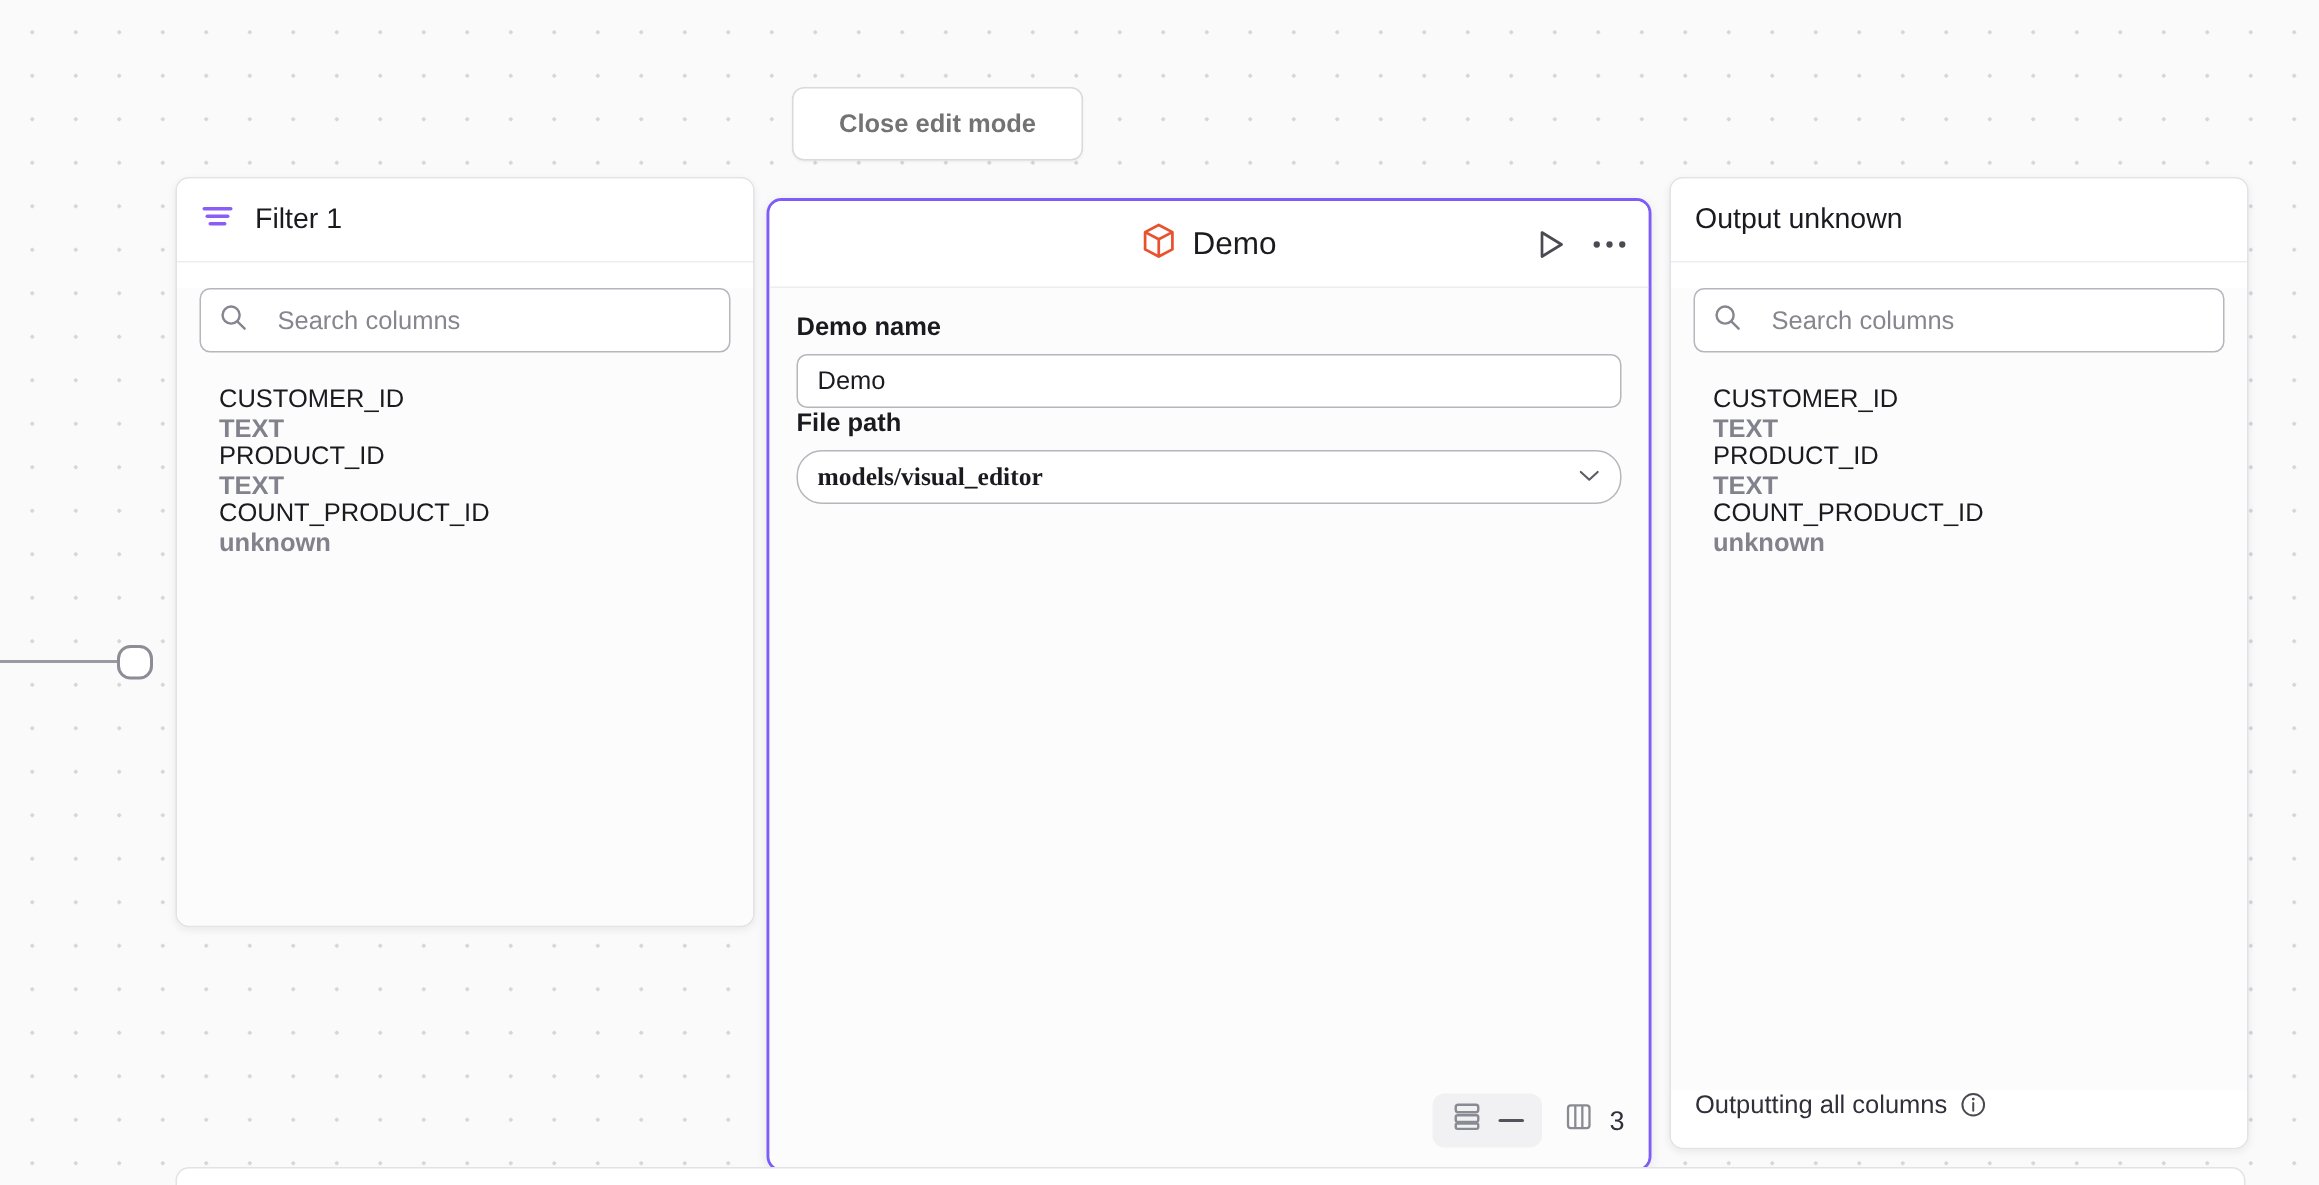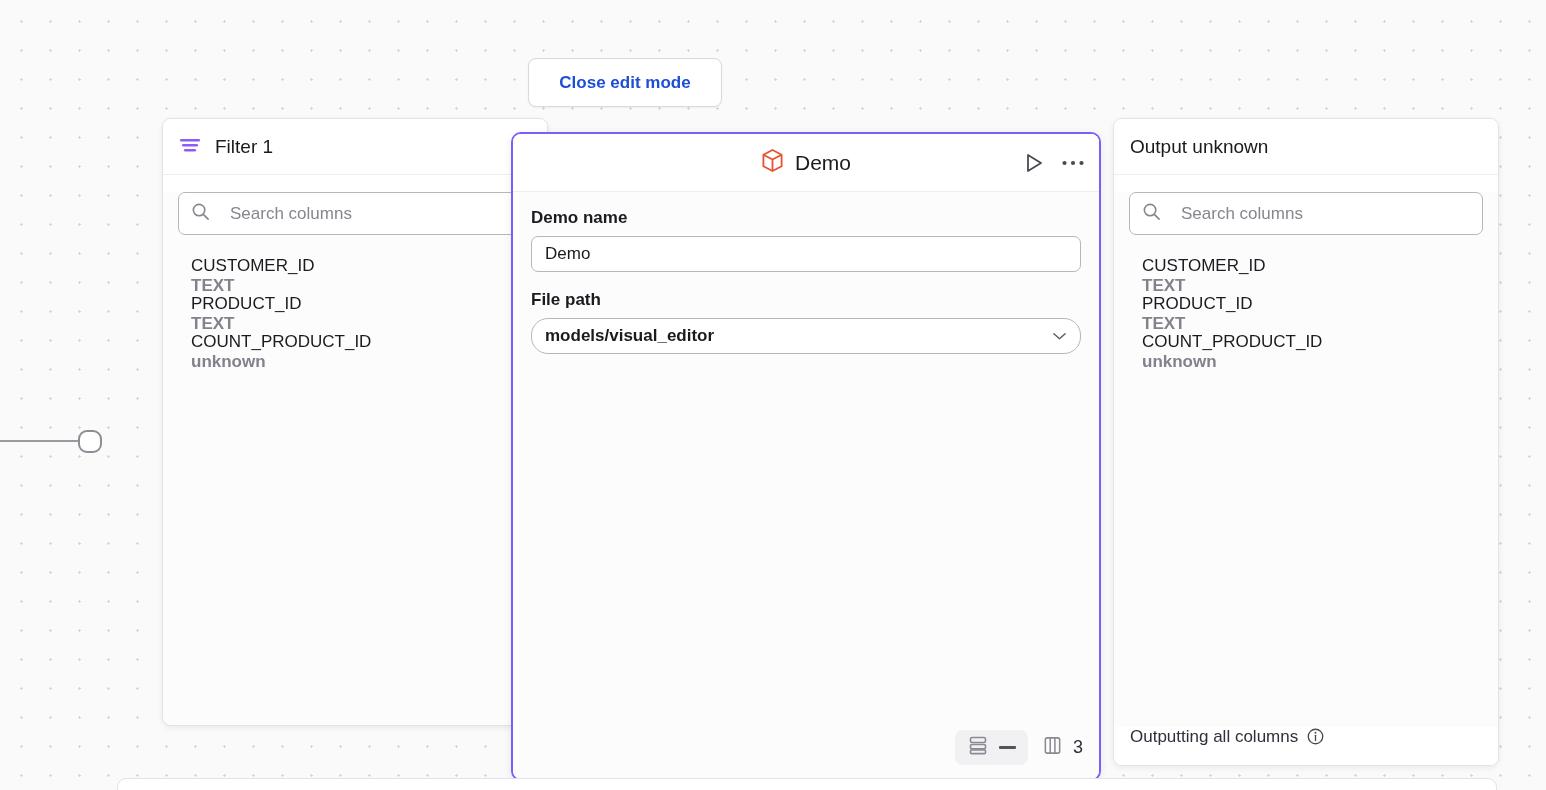--- a/index.html
+++ b/index.html
@@ -26,21 +26,21 @@
     position: absolute;
     left: 528px;
     top: 58px;
     width: 194px;
     height: 49px;
     background: #ffffff;
     border: 1px solid #d9d9de;
     border-radius: 8px;
     font-size: 17px;
     font-weight: bold;
-    color: #1d4ed8;
+    color: #737373;
     cursor: pointer;
     display: flex;
     align-items: center;
     justify-content: center;
     box-shadow: 0 1px 2px rgba(16,16,24,0.05);
     font-family: "Liberation Sans", sans-serif;
   }
 
   
   .edge-line {
@@ -187,21 +187,21 @@
     position: relative;
     padding: 16px 18px 0 18px;
   }
 
   .field-label {
     font-size: 17px;
     font-weight: bold;
     color: #1a1a1f;
     margin-bottom: 8px;
   }
-  .field-label.second { margin-top: 18px; }
+  .field-label.second { margin-top: 0; }
 
   .text-input {
     width: 100%;
     height: 36px;
     border: 1px solid #b6b6bd;
     border-radius: 7px;
     background: #ffffff;
     font-size: 17px;
     color: #1a1a1f;
     padding: 0 13px;
@@ -213,20 +213,21 @@
     width: 100%;
     height: 36px;
     border: 1px solid #b6b6bd;
     border-radius: 17px;
     background: #ffffff;
     display: flex;
     align-items: center;
     justify-content: space-between;
     padding: 0 13px;
     cursor: pointer;
+    font-family: Liberation Serif, serif;
   }
   .select-value { font-size: 17px; font-weight: bold; color: #1a1a1f; }
 
   .demo-footer {
     position: absolute;
     right: 16px;
     bottom: 13px;
     display: flex;
     align-items: center;
     gap: 14px;
@@ -259,21 +260,21 @@
 </head>
 <body>
 
 <div id="canvas">
 
   <div class="edge-line"></div>
   <div class="edge-handle"></div>
 
   <button class="close-edit-btn">Close edit mode</button>
 
-  <div class="panel side-panel" style="left:117px; top:118px; height:608px;margin-left:45px;">
+  <div class="panel side-panel" style="left:117px; top:118px; height:500px;">
     <div class="panel-header">
       <span class="filter-icon">
         <svg width="22" height="16" viewBox="0 0 22 16">
           <rect x="1" y="2" width="20" height="2.4" rx="1.2" fill="#8b5cf6"></rect>
           <rect x="3" y="7" width="16" height="2.4" rx="1.2" fill="#8b5cf6"></rect>
           <rect x="5" y="12" width="12" height="2.4" rx="1.2" fill="#8b5cf6"></rect>
         </svg>
       </span>
       <span class="panel-title">Filter 1</span>
     </div>

